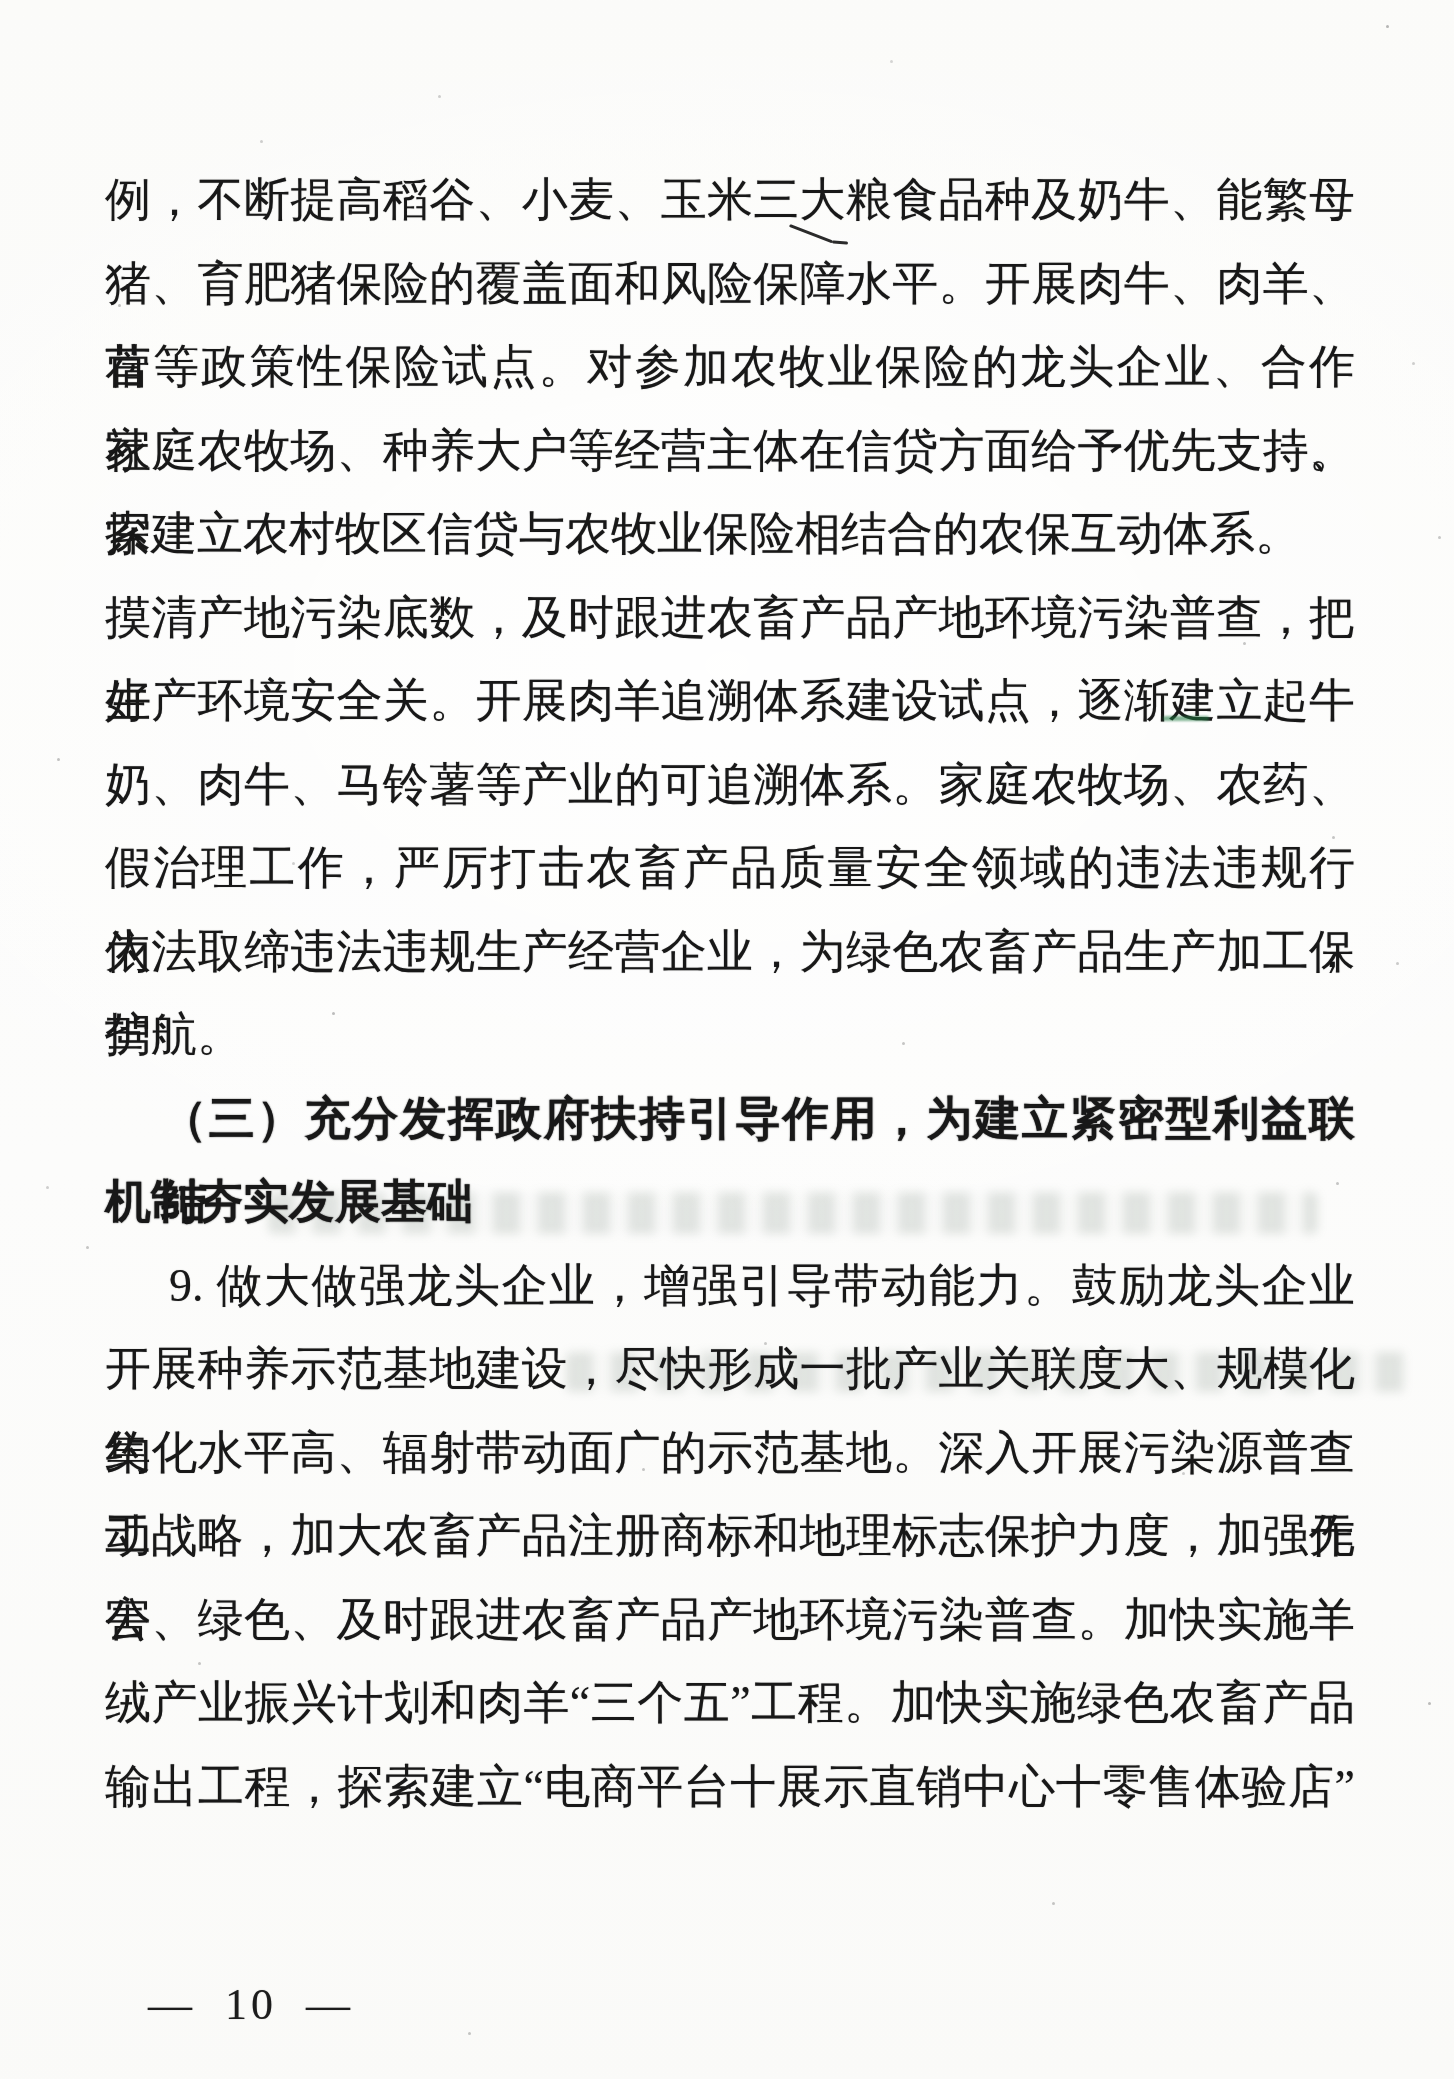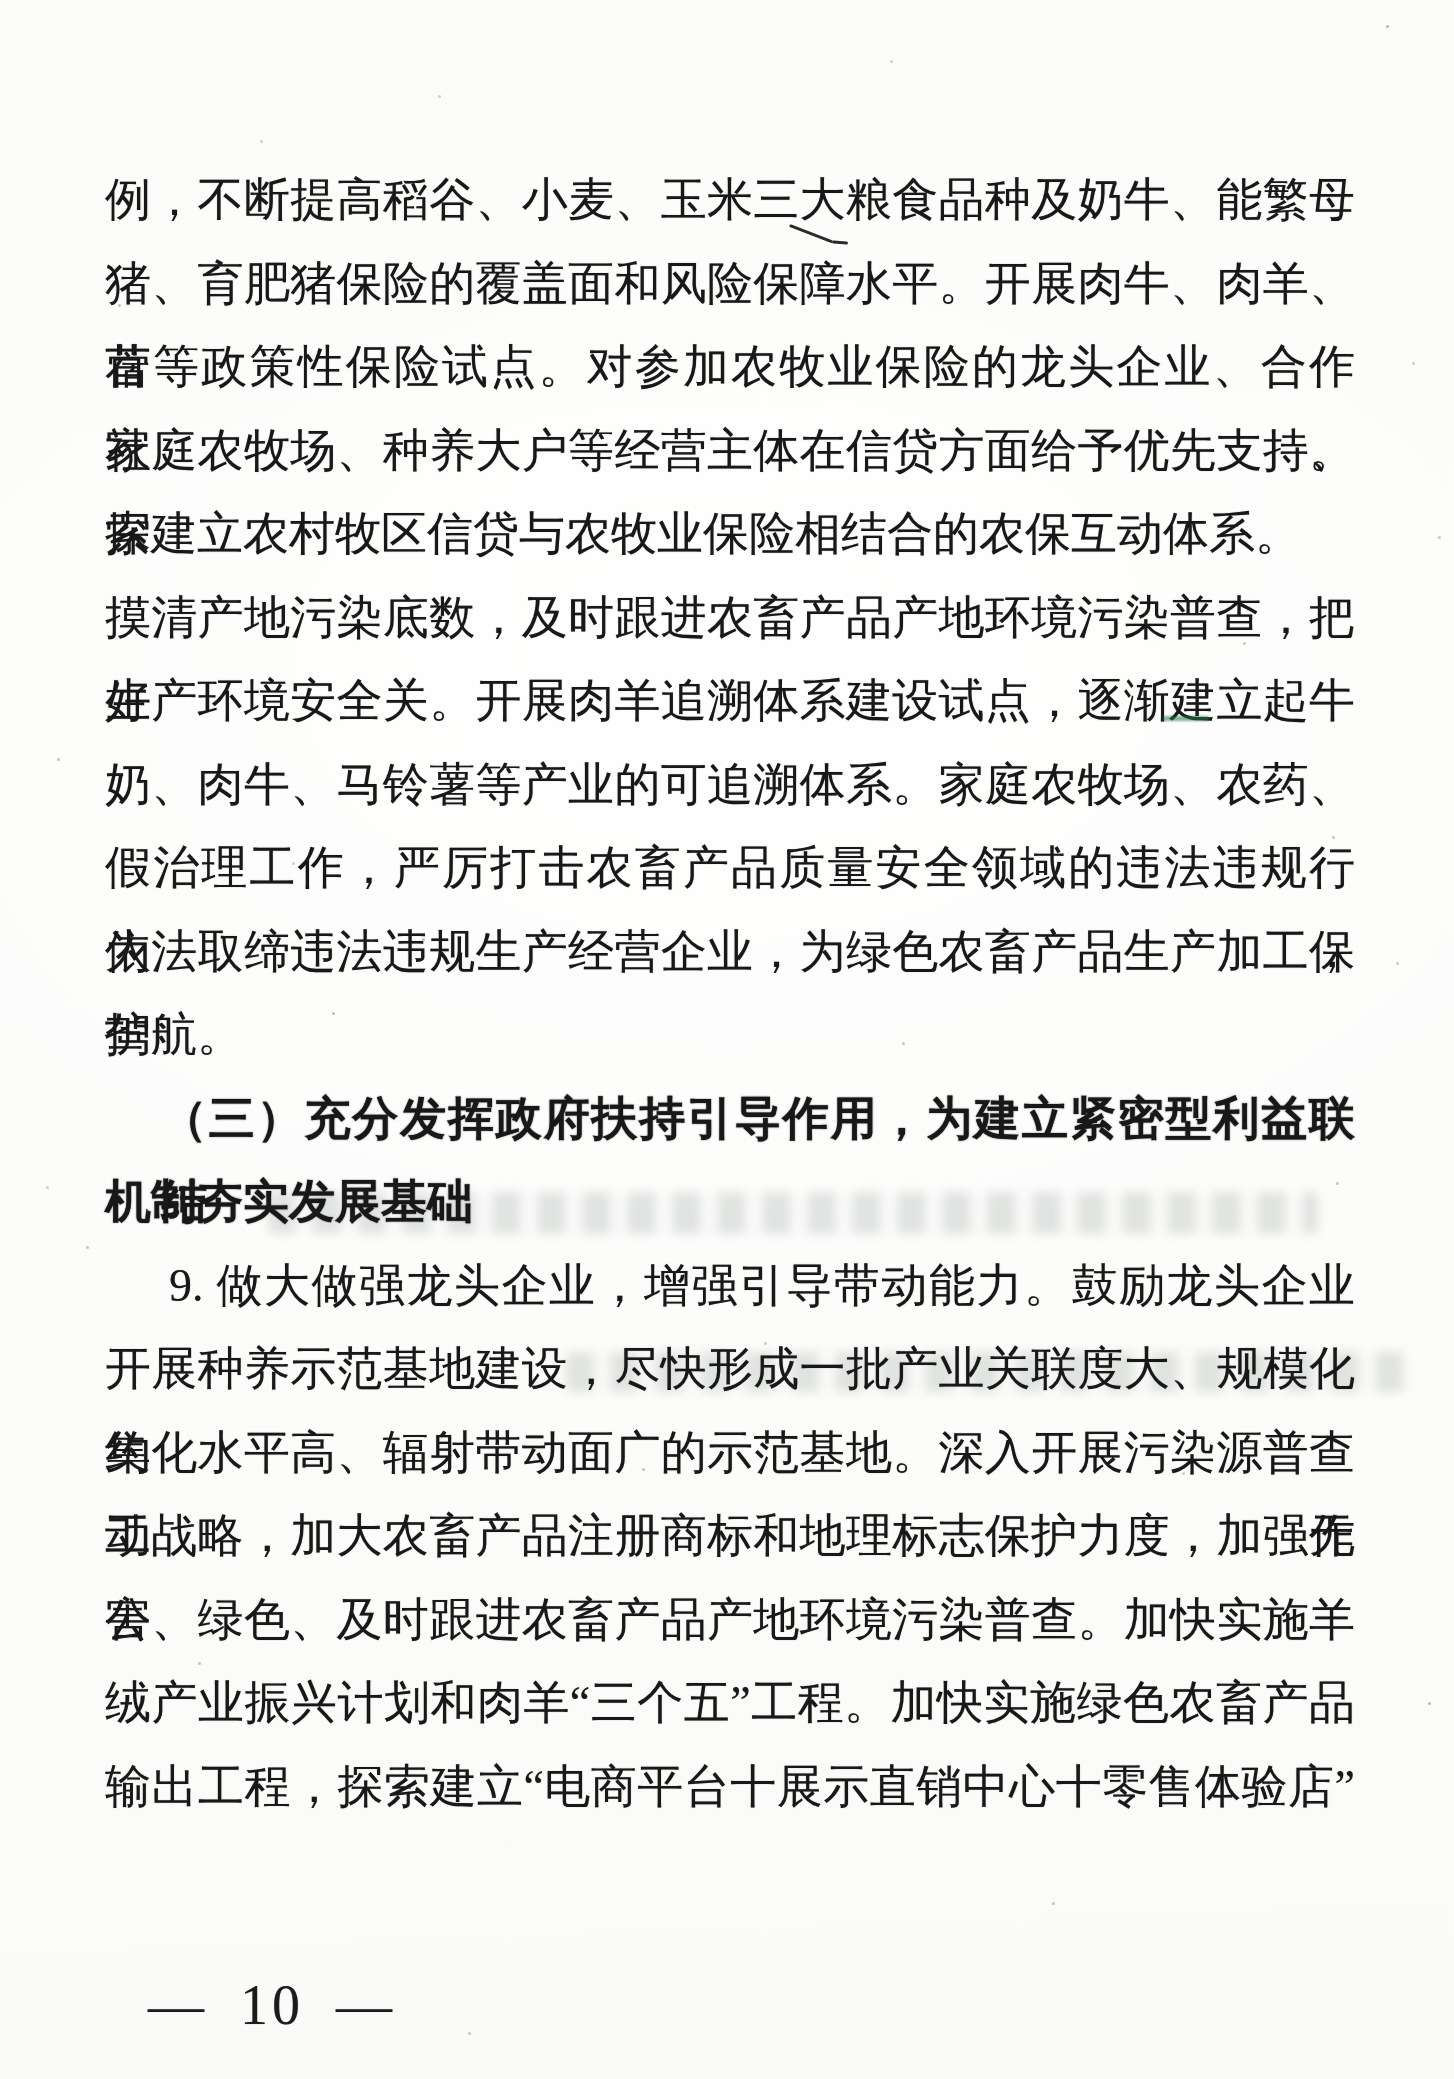--- a/index.html
+++ b/index.html
@@ -47,21 +47,21 @@
     font-family: "Liberation Sans", sans-serif;
     font-weight: 700;
     text-shadow: 0 0 1.5px rgba(10,10,10,0.8);
   }
 
   
   .footer {
     position: absolute;
     left: 148px;
     top: 1977px;
-    font-size: 56px;
+    font-size: 44px;
     line-height: 56px;
     letter-spacing: 4px;
     word-spacing: 14px;
     color: #1c1c1c;
     text-shadow: 0 0 1px rgba(20,20,20,0.4);
     font-family: "Liberation Serif", serif;
   }
 
   
   .pen-tick { position: absolute; left: 790px; top: 222px; width: 60px; height: 26px; }

